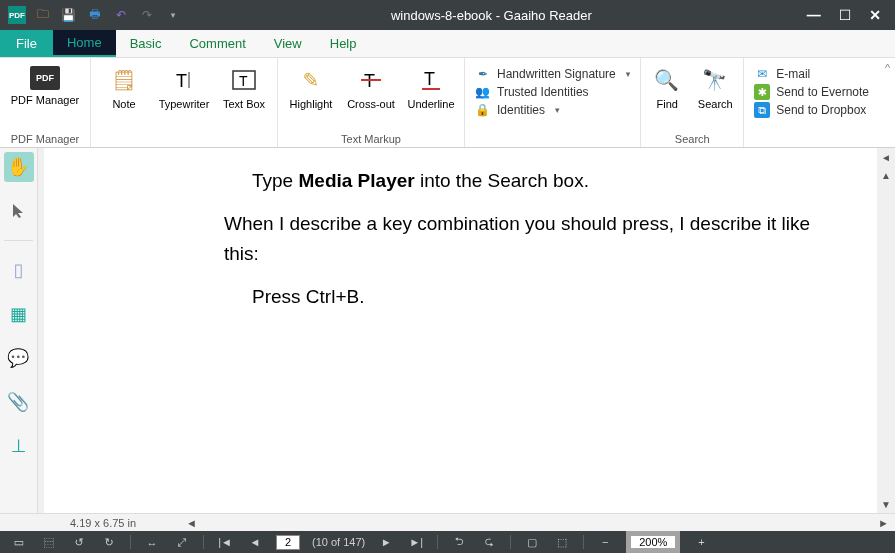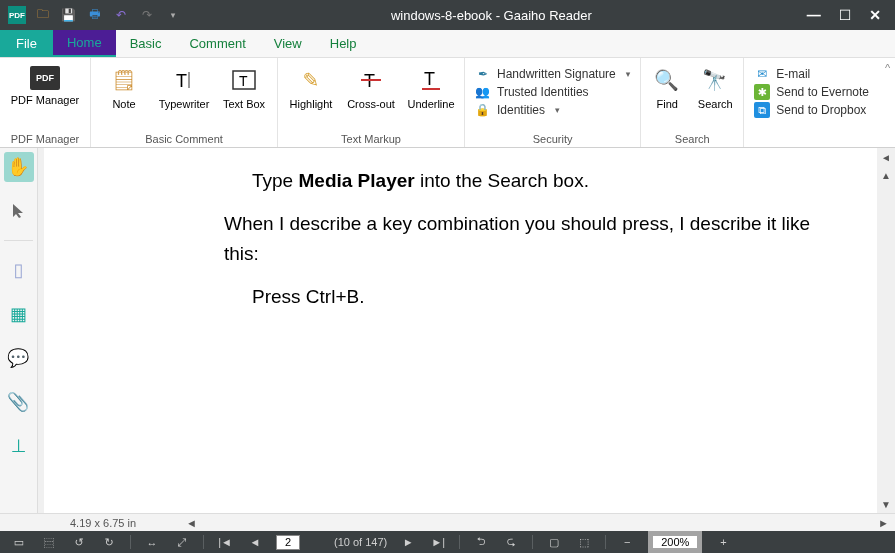--- a/index.html
+++ b/index.html
@@ -6,21 +6,21 @@
 body { width: 895px; height: 553px; overflow: hidden; background: #fff; }
 .titlebar { height: 30px; background: #3a3f41; display: flex; align-items: center; color: #fff; font-size: 12px; }
 .titlebar .qat { display: flex; gap: 8px; padding: 0 8px; align-items: center; }
 .titlebar .qat span { width: 18px; height: 18px; display: flex; align-items: center; justify-content: center; cursor: pointer; }
 .titlebar .title { flex: 1; text-align: center; font-size: 13px; }
 .titlebar .wincontrols { display: flex; gap: 18px; padding: 0 14px; font-size: 14px; }
 .titlebar .wincontrols span { cursor: pointer; }
 .menubar { height: 28px; background: #f7f7f7; display: flex; align-items: stretch; font-size: 13px; border-bottom: 1px solid #e0e0e0; }
 .menubar .mfile { background: #19a99a; color: #fff; padding: 0 16px; display: flex; align-items: center; cursor: pointer; }
 .menubar .tab { padding: 0 14px; display: flex; align-items: center; color: #15803d; cursor: pointer; }
-.menubar .tab.active { color: #19a99a; border-bottom: 2px solid #19a99a; background: #4c1d95; }
+.menubar .tab.active { color: #19a99a; border-bottom: 2px solid #19a99a; background: #0f172a; }
 .ribbon { height: 90px; background: #fff; display: flex; border-bottom: 1px solid #d0d0d0; font-size: 11px; }
 .ribgroup { border-right: 1px solid #e4e4e4; display: flex; flex-direction: column; padding: 2px 4px 0; }
 .ribgroup .tools { flex: 1; display: flex; align-items: flex-start; gap: 2px; padding-top: 4px; }
 .ribgroup .glabel { text-align: center; font-size: 11px; color: #555; padding: 2px 0; }
 .ribbtn { display: flex; flex-direction: column; align-items: center; justify-content: flex-start; width: 68px; gap: 4px; cursor: pointer; padding-top: 2px; }
 .ribbtn .ricon { width: 28px; height: 28px; display: flex; align-items: center; justify-content: center; font-size: 20px; color: #333; }
 .ribbtn.narrow { width: 58px; }
 .seclist { display: flex; flex-direction: column; gap: 2px; padding: 2px 6px; font-size: 12px; color: #333; }
 .seclist .srow { display: flex; align-items: center; gap: 6px; cursor: pointer; white-space: nowrap; }
 .seclist .sicon { width: 16px; height: 16px; display: inline-flex; align-items: center; justify-content: center; }
@@ -38,21 +38,21 @@
 .vscroll .arrow { height: 18px; font-size: 10px; color: #555; cursor: pointer; display:flex;align-items:center;}
 .vscroll .track { flex: 1; width: 100%; background: #f0f0f0; }
 .ruler { height: 18px; background: #f3f3f3; border-top: 1px solid #ddd; display: flex; align-items: center; font-size: 11px; color: #555; padding-left: 70px; }
 .ruler .rhint { flex: 0 0 110px; }
 .ruler .rarrow { cursor: pointer; padding: 0 6px; }
 .ruler .rtrack { flex: 1; }
 .statusbar { height: 22px; background: #3a3f41; display: flex; align-items: center; gap: 12px; padding: 0 10px; color: #cfcfcf; font-size: 11px; }
 .statusbar .sicon { cursor: pointer; display: inline-flex; width: 18px; height: 16px; align-items: center; justify-content: center; }
 .statusbar .sep { width: 1px; height: 14px; background: #5a5f61; }
 .statusbar input.pagein { width: 24px; height: 15px; font-size: 11px; text-align: center; border: 1px solid #888; background: #fff; }
-.statusbar .pinfo { color: #cfcfcf; margin-left: 22px; }
+.statusbar .pinfo { color: #cfcfcf; }
 .statusbar .zoomval { background:#fff;color:#000;padding:0 8px;border:5px solid #a3a3a3;font-size:11px;}
 svg { display: block; }
 </style>
 </head>
 <body>
 
 <div class="titlebar">
   <div class="qat">
     <span style="background:#0c8f80;color:#fff;font-size:8px;font-weight:bold;padding:1px 2px;">PDF</span>
     <span style="color:#e8a13a;">🗀</span>
@@ -108,21 +108,20 @@
       <div class="ribbtn narrow">
         <div class="ricon">
             <svg width="26" height="24">
               <rect x="2" y="3" width="22" height="18" fill="none" stroke="#333" stroke-width="1.5"></rect>
               <text x="8" y="18" font-size="14" font-family="serif">T</text>
             </svg>
           </div>
         <span>Text Box</span>
       </div>
     </div>
-    <div class="glabel">Basic Comment</div>
   </div>
 
   <div class="ribgroup">
     <div class="tools">
       <div class="ribbtn narrow">
         <div class="ricon" style="color:#d9a43a;">✎</div>
         <span>Highlight</span>
       </div>
       <div class="ribbtn narrow">
         <div class="ricon">
@@ -158,21 +157,20 @@
           <span class="sicon" style="color:#c55;">👥</span>
           <span>Trusted Identities</span>
         </div>
         <div class="srow">
           <span class="sicon" style="color:#c9902e;">🔒</span>
           <span>Identities</span>
           <span class="caret">▾</span>
         </div>
       </div>
     </div>
-    <div class="glabel">Security</div>
   </div>
 
   <div class="ribgroup">
     <div class="tools">
       <div class="ribbtn narrow" style="width:44px;">
         <div class="ricon" style="color:#555;">🔍</div>
         <span>Find</span>
       </div>
       <div class="ribbtn narrow" style="width:48px;">
         <div class="ricon" style="color:#555;">🔭</div>

